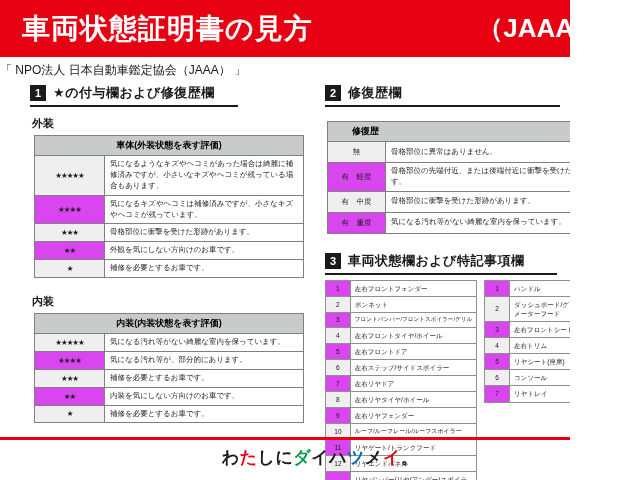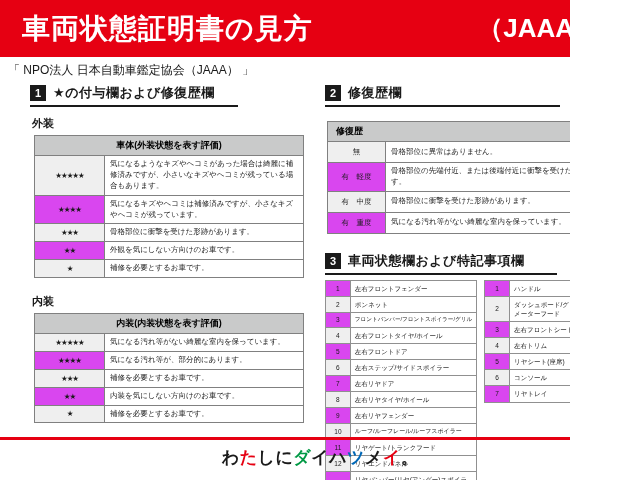--- a/index.html
+++ b/index.html
@@ -5,21 +5,21 @@
   * { margin:0; padding:0; box-sizing:border-box; }
   body { font-family:"Liberation Sans","DejaVu Sans",sans-serif; background:#fff; }
   .page { position:relative; width:570px; height:480px; background:#fff; overflow:hidden; }
 
   
   .band { position:absolute; top:0; left:0; width:640px; height:57px; background:#e60012;
           display:flex; align-items:center; justify-content:space-between; padding:0 14px 0 22px; }
   .band .title { color:#fff; font-size:28px; font-weight:bold; letter-spacing:1px; }
   .band .edition { color:#fff; font-size:26px; font-weight:bold; }
 
-  .subtitle { position:absolute; top:62px; left:8px; font-size:12px; color:#1a1a1a; }
+  .subtitle { position:absolute; top:62px; left:0; font-size:12px; color:#1a1a1a; }
 
   
   .sec-head { display:flex; align-items:center; gap:7px; border-bottom:2.5px solid #1a1a1a; padding-bottom:3px; }
   .sec-num { width:16px; height:16px; background:#1a1a1a; color:#fff; font-size:11px; font-weight:bold;
              display:flex; align-items:center; justify-content:center; flex:0 0 16px; }
   .sec-title { font-size:13px; font-weight:bold; color:#1a1a1a; letter-spacing:0.5px; }
 
   .col-left  { position:absolute; left:30px; top:84px; width:276px; }
   .col-right { position:absolute; left:325px; top:84px; width:303px; }
   .head1 { width:208px; }
@@ -34,21 +34,21 @@
                   padding:3px 6px; border:1px solid #808080; height:15px; }
   table.rate td { border:1px solid #808080; font-size:7.5px; color:#1a1a1a; }
   td.stars { width:70px; text-align:center; font-size:10px; letter-spacing:-1px; padding:2px; white-space:nowrap; }
   td.desc  { padding:3px 5px; line-height:1.45; }
   .shade-a { background:#efefef; }
   .shade-b { background:#d946ef; }
 
   
   table.repair { border-collapse:collapse; width:298px; margin-left:2px; margin-top:14px; border:1.5px solid #595959; }
   table.repair th { background:#c9caca; font-size:9px; font-weight:bold; text-align:left;
-                    padding:3px 8px; border:1px solid #808080; height:15px; }
+                    padding:3px 24px; border:1px solid #808080; height:15px; }
   table.repair td { border:1px solid #808080; font-size:7.5px; color:#1a1a1a; }
   td.grade { width:58px; text-align:center; padding:5px 2px; white-space:nowrap; font-size:8px; }
 
   
   .lists { display:flex; gap:7px; margin-top:5px; }
   table.parts { border-collapse:collapse; border:1px solid #808080; height:fit-content; }
   table.parts td { border:1px solid #909090; font-size:6.5px; color:#1a1a1a; }
   td.no { width:25px; text-align:center; padding:3px 1px; }
   td.pname { padding:3px 4px; background:#fff; line-height:1.4; }
   .l-list td.pname { width:115px; white-space:nowrap; overflow:hidden; }

